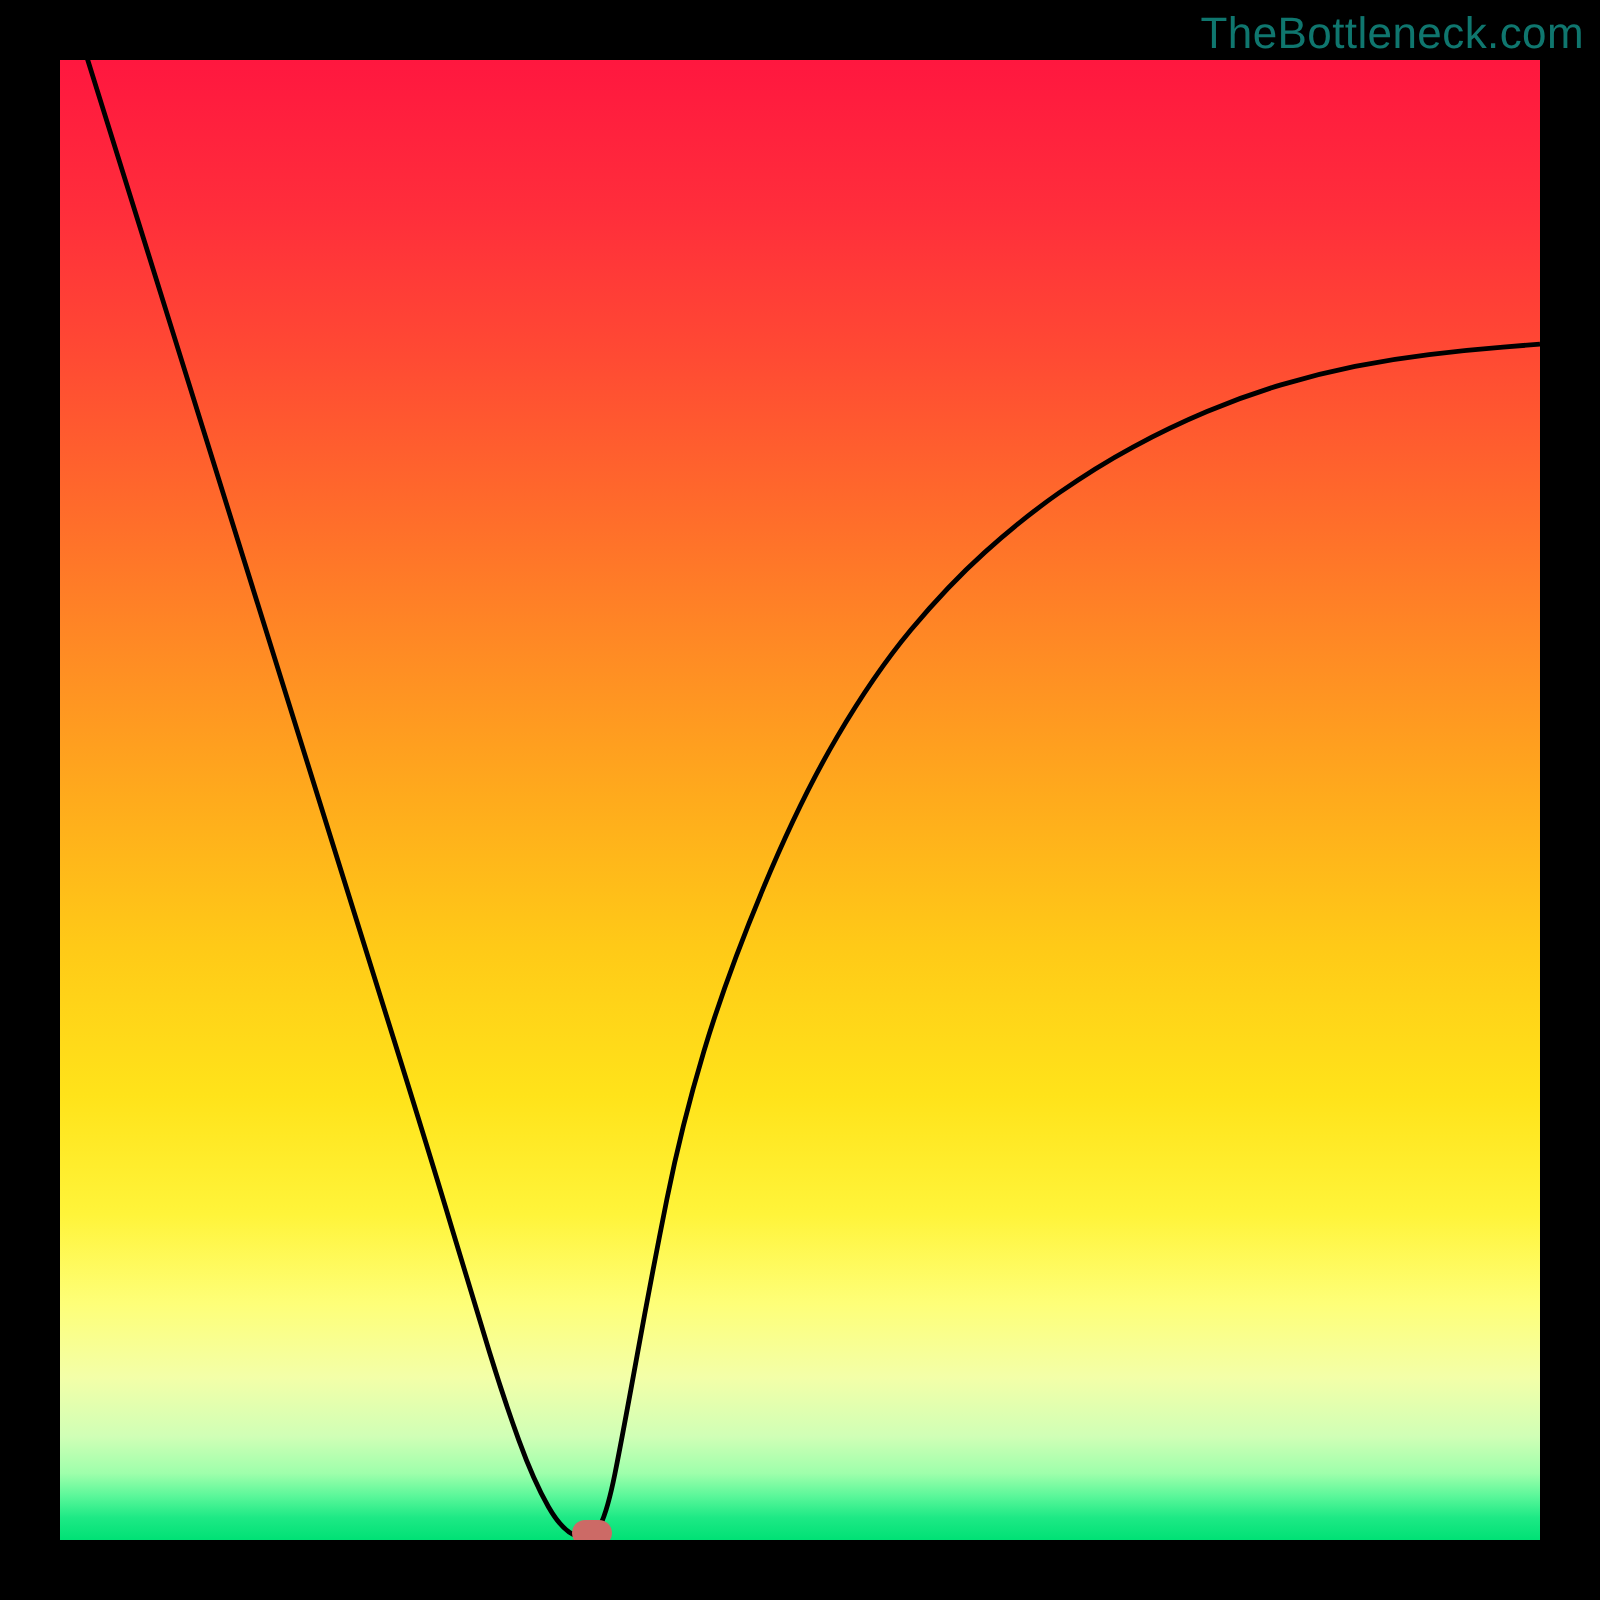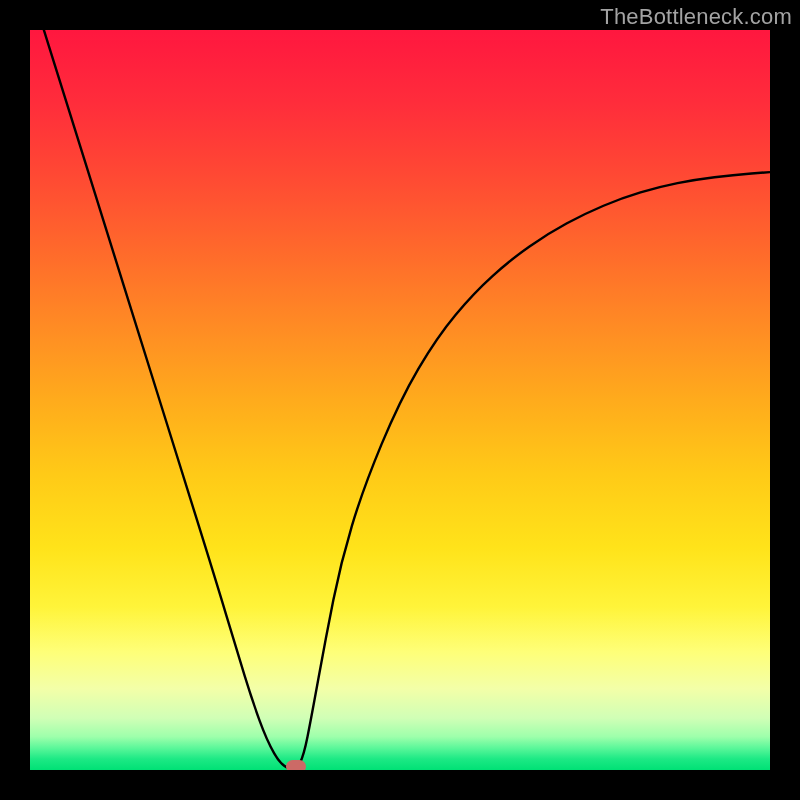--- a/index.html
+++ b/index.html
@@ -22,21 +22,21 @@
   
   .grad {
     position: absolute;
     left: 0; top: 0;
     width: 100%; height: 100%;
   }
   .watermark {
     position: absolute;
     top: 4px;
     right: 8px;
-    color: #a3a3a3;
+    color: #0f766e;
     font-size: 22px;
     letter-spacing: 0.2px;
     font-weight: 500;
   }
   svg.curve {
     position: absolute;
     left: 0; top: 0;
     width: 100%;
     height: 100%;
   }

